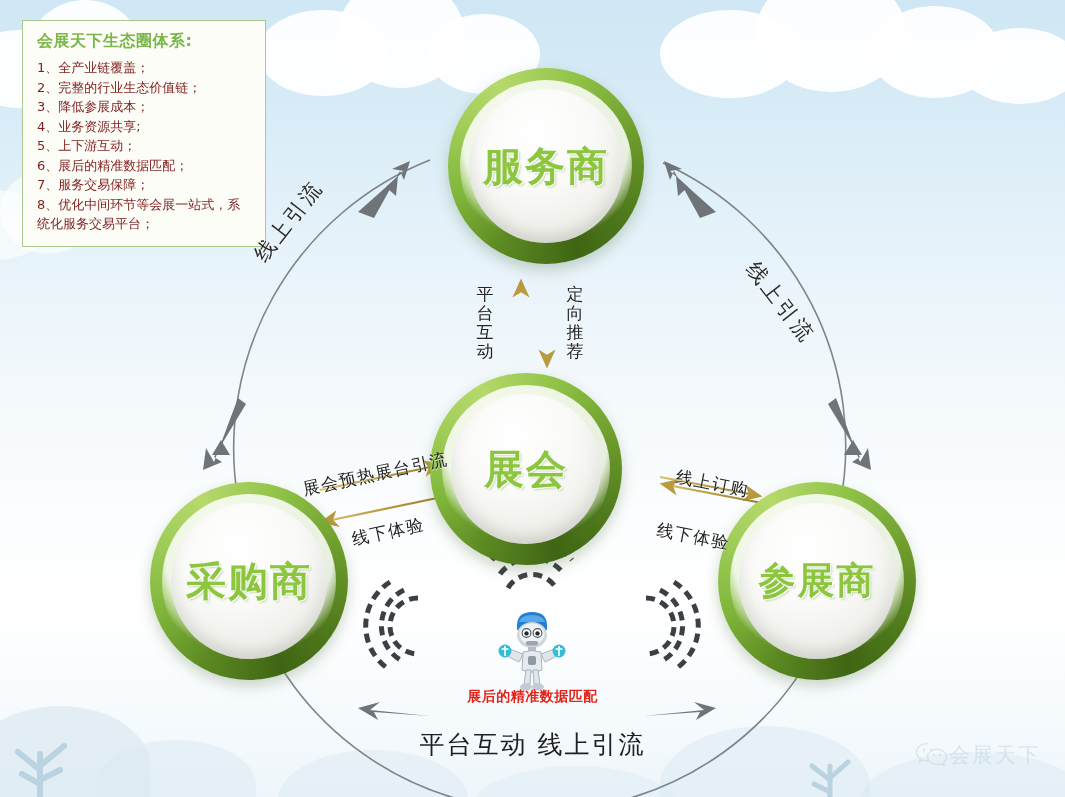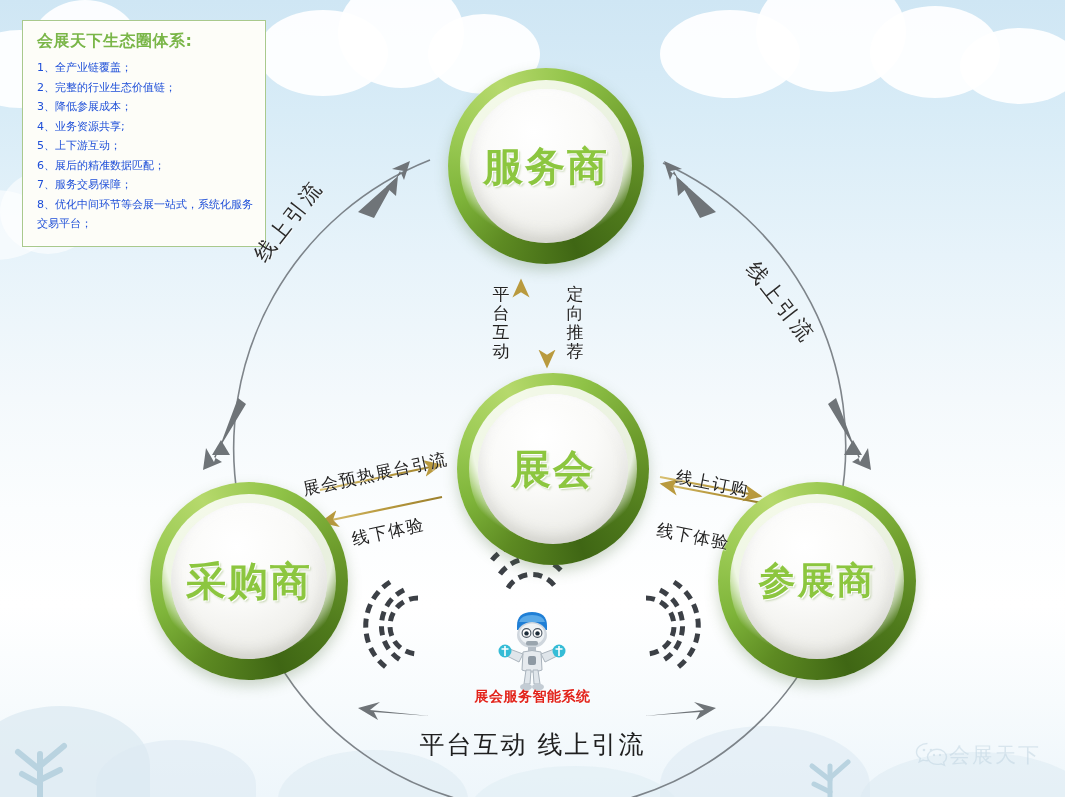--- a/index.html
+++ b/index.html
@@ -47,23 +47,23 @@
   #legend .ltitle {
     font-size: 16px;
     font-weight: bold;
     color: #7ab648;
     letter-spacing: .5px;
     margin-bottom: 6px;
     text-shadow: 0 1px 0 rgba(255,255,255,.9);
   }
   #legend ul { list-style:none; margin:0; padding:0; }
   #legend li {
-    font-size: 11px;
+    font-size: 13px;
     line-height: 19.5px;
-    color: #1d4ed8;
+    color: #7f1d1d;
     white-space: nowrap;
   }
   #legend li.wrapline { white-space: normal; }
 
   
   .node {
     position: absolute;
     border-radius: 50%;
     display: flex; align-items: center; justify-content: center;
     box-shadow: 0 6px 14px rgba(80,110,60,.28);
@@ -94,21 +94,21 @@
     letter-spacing: 2px;
     white-space: nowrap;
   }
 
   
   #node-service { left:448px; top:68px;  width:196px; height:196px; }
   #node-service .glow { inset:12px; }
   #node-service .face { inset:21px; }
   #node-service .label { font-size:40px; }
 
-  #node-expo    { left:457px; top:373px; width:192px; height:192px; }
+  #node-expo    { left:430px; top:373px; width:192px; height:192px; }
   #node-expo .glow { inset:12px; }
   #node-expo .face { inset:21px; }
   #node-expo .label { font-size:40px; }
 
   #node-buyer   { left:150px; top:482px; width:198px; height:198px; }
   #node-buyer .glow { inset:12px; }
   #node-buyer .face { inset:21px; }
   #node-buyer .label { font-size:40px; }
 
   #node-exh     { left:718px; top:482px; width:198px; height:198px; }
@@ -368,21 +368,21 @@
       <span class="label">参展商</span>
     </div>
   </div>
 
   <div class="arc-label" style="left:248px; top:250px; transform:rotate(-52deg); transform-origin:left top;">线上引流</div>
 
   <div class="arc-label" style="left:762px; top:256px; transform:rotate(52deg); transform-origin:left top;">线上引流</div>
 
   <div id="bottom-caption">平台互动  线上引流</div>
 
-  <div class="vlabel" style="left:492px; top:285px;">平台互动</div>
+  <div class="vlabel" style="left:476px; top:285px;">平台互动</div>
 
   <div class="vlabel" style="left:566px; top:285px;">定向推荐</div>
 
   <div class="dlabel" style="left:303px; top:478px; transform:rotate(-12deg); transform-origin:left center;">展会预热展台引流</div>
 
   <div class="dlabel" style="left:352px; top:528px; transform:rotate(-12deg); transform-origin:left center;">线下体验</div>
 
   <div class="dlabel" style="left:676px; top:465px; transform:rotate(11deg); transform-origin:left center;">线上订购</div>
 
   <div class="dlabel" style="left:657px; top:518px; transform:rotate(11deg); transform-origin:left center;">线下体验</div>
@@ -416,21 +416,21 @@
       <path d="M4.5 41 L11.5 41 M8 38 L8 48" stroke="#ffffff" stroke-width="1.6"></path>
       <path d="M58.5 41 L65.5 41 M62 38 L62 48" stroke="#ffffff" stroke-width="1.6"></path>
 
       <path d="M29 62 L27 76 L33 76 L34 62 Z" fill="#e0e6eb" stroke="#aab4bd" stroke-width="1"></path>
       <path d="M41 62 L43 76 L37 76 L36 62 Z" fill="#e0e6eb" stroke="#aab4bd" stroke-width="1"></path>
       <ellipse cx="29" cy="79" rx="6" ry="3.4" fill="#c3ccd4"></ellipse>
       <ellipse cx="41" cy="79" rx="6" ry="3.4" fill="#c3ccd4"></ellipse>
     </svg>
   </div>
 
-  <div id="robot-caption">展会服务智能系统</div>
+  <div id="robot-caption">展后的精准数据匹配</div>
 
   <div id="watermark">
     <svg width="34" height="28" viewBox="0 0 34 28">
       <g fill="none" stroke="#b9cfdd" stroke-width="1.4">
         <path d="M12.5 2.5 C6.3 2.5 1.5 6.3 1.5 11 C1.5 13.6 3 15.9 5.4 17.4 L4.2 21 L8.2 19.1 C9.5 19.5 11 19.7 12.5 19.7 C13 19.7 13.5 19.6 14 19.6"></path>
         <path d="M22 8.2 C27.1 8.2 31.5 11.6 31.5 15.8 C31.5 18 30.4 20 28.5 21.3 L29.5 24.3 L26 22.8 C24.8 23.2 23.4 23.4 22 23.4 C16.9 23.4 12.5 20 12.5 15.8 C12.5 11.6 16.9 8.2 22 8.2 Z"></path>
       </g>
       <g fill="#b9cfdd">
         <circle cx="9" cy="9" r="1.3"></circle>
         <circle cx="16" cy="9" r="1.3"></circle>

